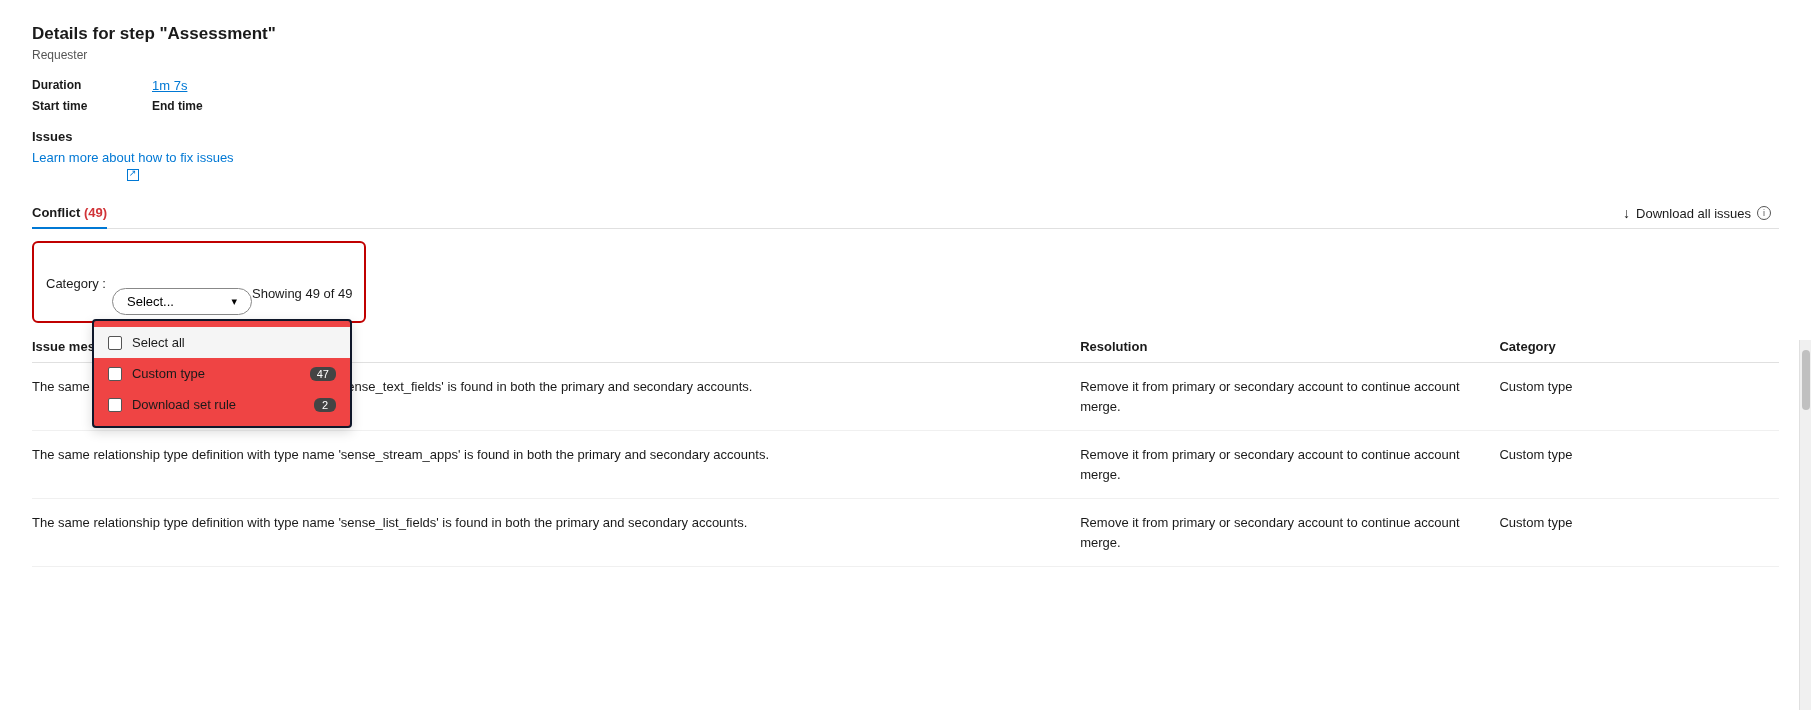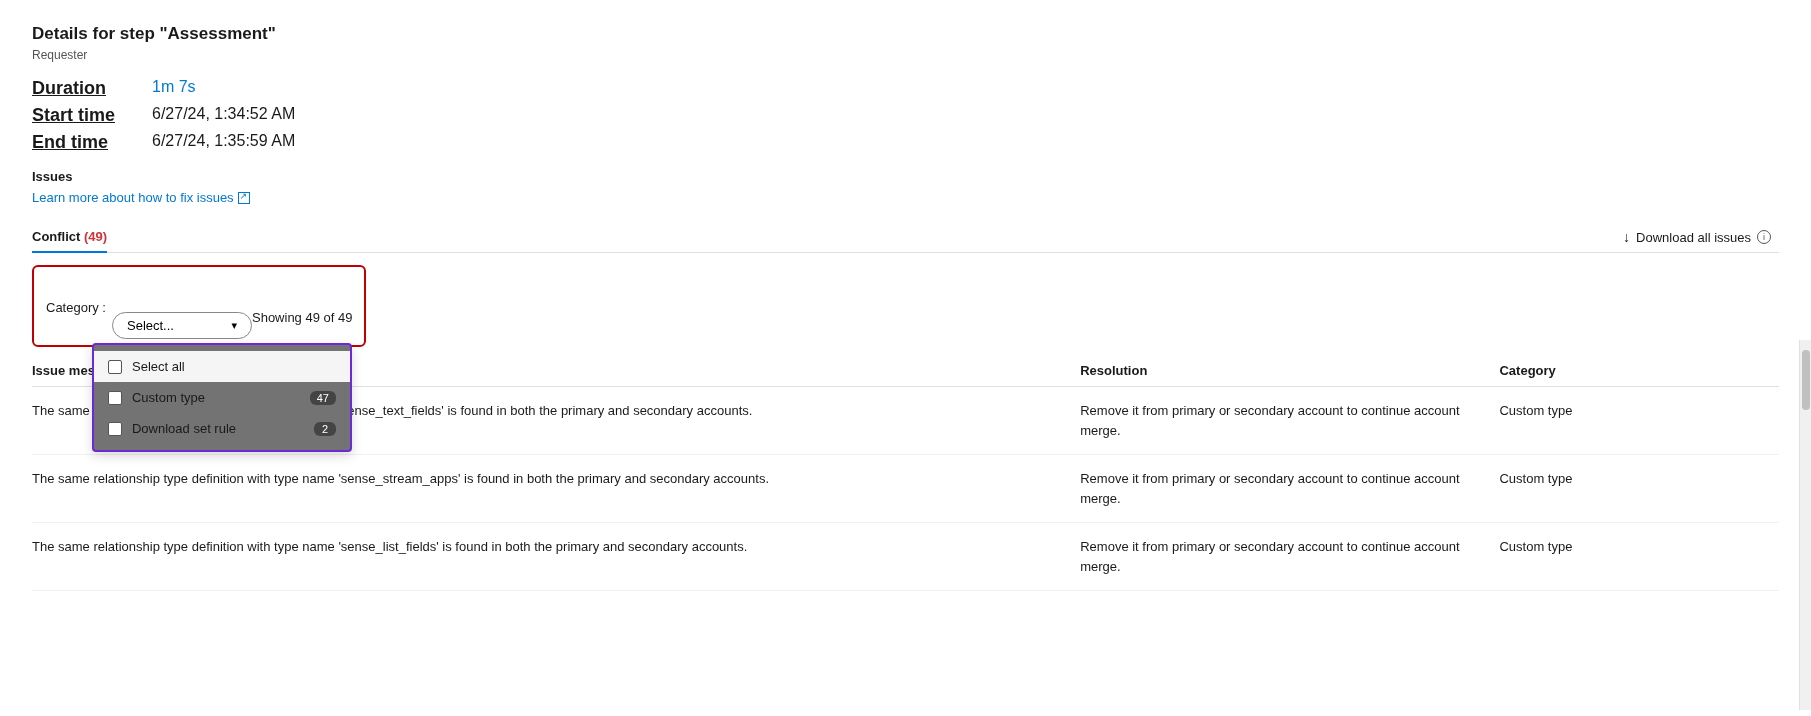--- a/index.html
+++ b/index.html
@@ -27,43 +27,44 @@
       margin-bottom: 16px;
     }
     .meta-table {
       display: grid;
       grid-template-columns: 120px auto;
       row-gap: 6px;
       margin-bottom: 16px;
     }
     .meta-key {
       font-weight: 600;
-      font-size: 18px;
+      font-size: 12px;
+    }
+    .meta-value {
+      font-size: 13px;
+      color: #0078d4;
       text-decoration: underline;
-    }
-    .meta-value {
-      font-size: 16px;
-      color: #0078d4;
     }
     .meta-value.plain {
       color: #1a1a1a;
     }
     .issues-heading {
       font-weight: 700;
       font-size: 13px;
       margin-bottom: 6px;
     }
     .learn-more-link {
       color: #0078d4;
       text-decoration: none;
       font-size: 13px;
       display: inline-flex;
       align-items: center;
       gap: 4px;
       margin-bottom: 16px;
+      flex-direction: column;
     }
     .external-icon {
       display: inline-block;
       width: 12px;
       height: 12px;
       border: 1.5px solid #0078d4;
       position: relative;
       vertical-align: middle;
     }
     .external-icon::after {
@@ -164,22 +165,22 @@
     .dropdown-chevron {
       margin-left: auto;
       font-size: 11px;
     }
 
     
     .dropdown-menu {
       position: absolute;
       top: calc(100% + 4px);
       left: -20px;
-      background: #737373;
-      border: 2px solid #6d28d9;
+      background: #ef4444;
+      border: 2px solid #0f172a;
       border-radius: 4px;
       min-width: 260px;
       z-index: 100;
       padding: 6px 0;
       box-shadow: 0 4px 12px rgba(0,0,0,0.15);
     }
     .dropdown-item {
       display: flex;
       align-items: center;
       padding: 8px 14px;
@@ -279,24 +280,22 @@
   
   <div class="page-title">Details for step "Assessment"</div>
   <div class="requester-label">Requester</div>
 
   
   <div class="meta-table">
     <span class="meta-key">Duration</span>
     <span class="meta-value">1m 7s</span>
 
     <span class="meta-key">Start time</span>
-    <span class="meta-value plain">6/27/24, 1:34:52 AM</span>
 
     <span class="meta-key">End time</span>
-    <span class="meta-value plain">6/27/24, 1:35:59 AM</span>
   </div>
 
   
   <div class="issues-heading">Issues</div>
 
   
   <a class="learn-more-link" href="#">
     <span>Learn more about how to fix issues</span>
     <span class="external-icon"></span>
   </a>

